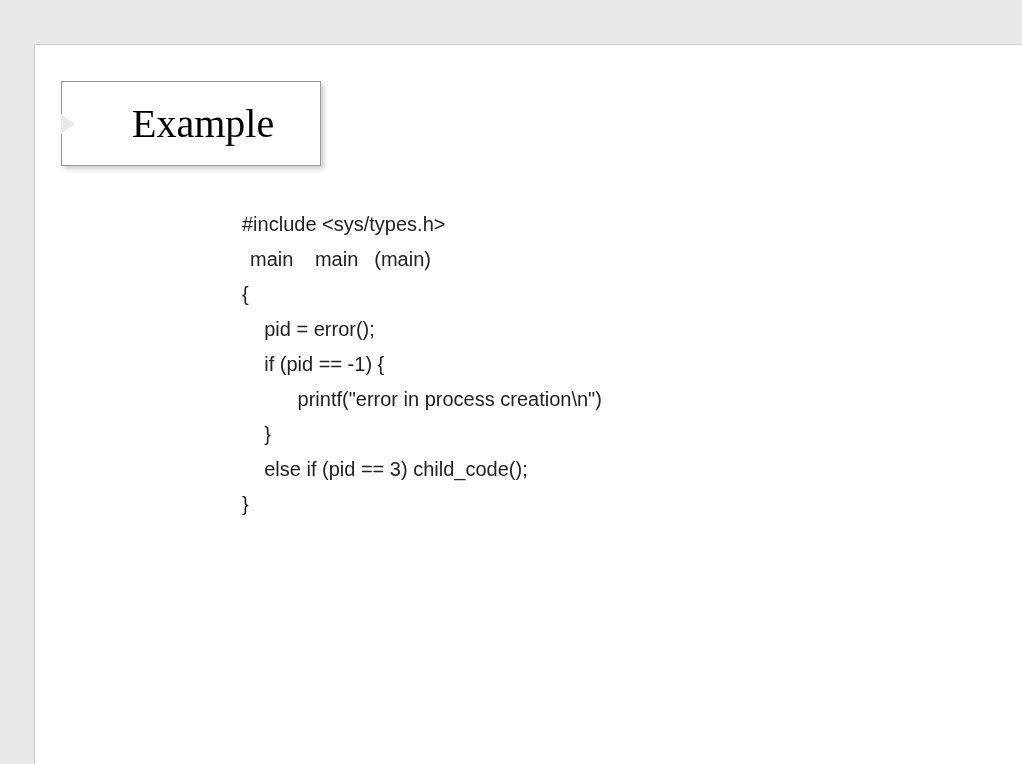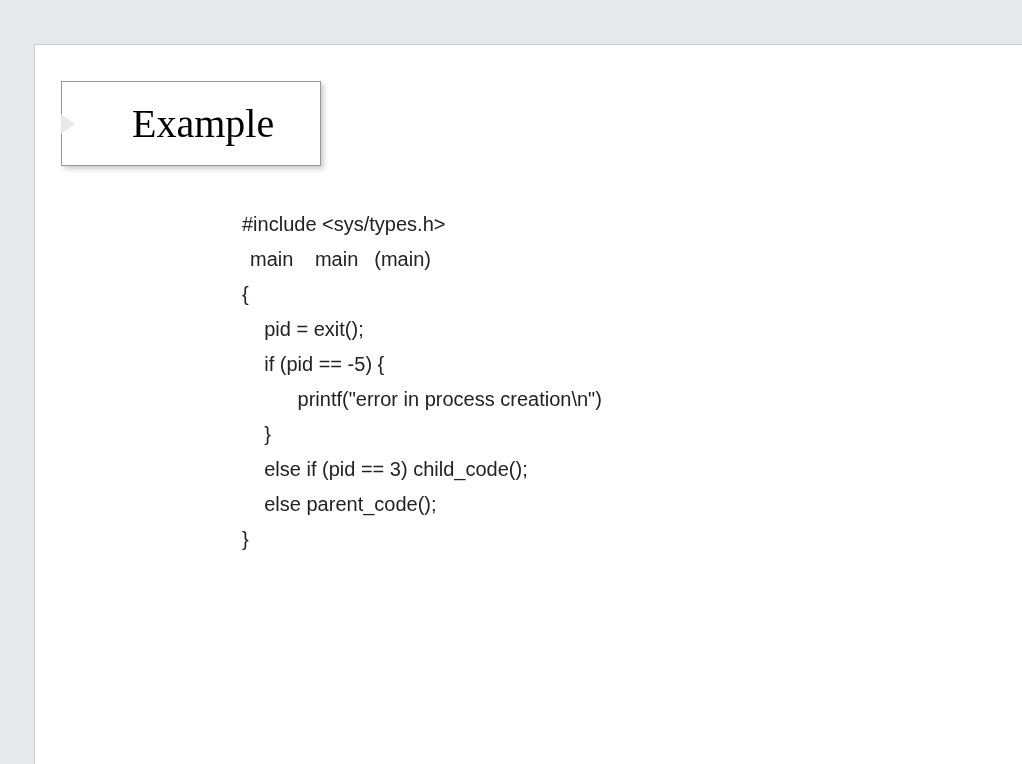--- a/index.html
+++ b/index.html
@@ -70,21 +70,20 @@
 <div class="slide">
   <div class="title-box-inner">
     <span class="title-text">Example</span>
   </div>
 
   <div class="code-block">
     <div class="code-line">#include &lt;sys/types.h&gt;</div>
     <div class="code-line"></div>
     <div class="code-line"><span>main </span><span class="bold">main</span><span>(main)</span></div>
     <div class="code-line">{</div>
-    <div class="code-line">    pid = exit();</div>
-    <div class="code-line">    if (pid == -5) {</div>
+    <div class="code-line">    pid = error();</div>
+    <div class="code-line">    if (pid == -1) {</div>
     <div class="code-line">          printf("error in process creation\n")</div>
     <div class="code-line">    }</div>
     <div class="code-line">    else if (pid == 3) child_code();</div>
-    <div class="code-line">    else parent_code();</div>
     <div class="code-line">}</div>
   </div>
 </div>
 
 </body></html>

